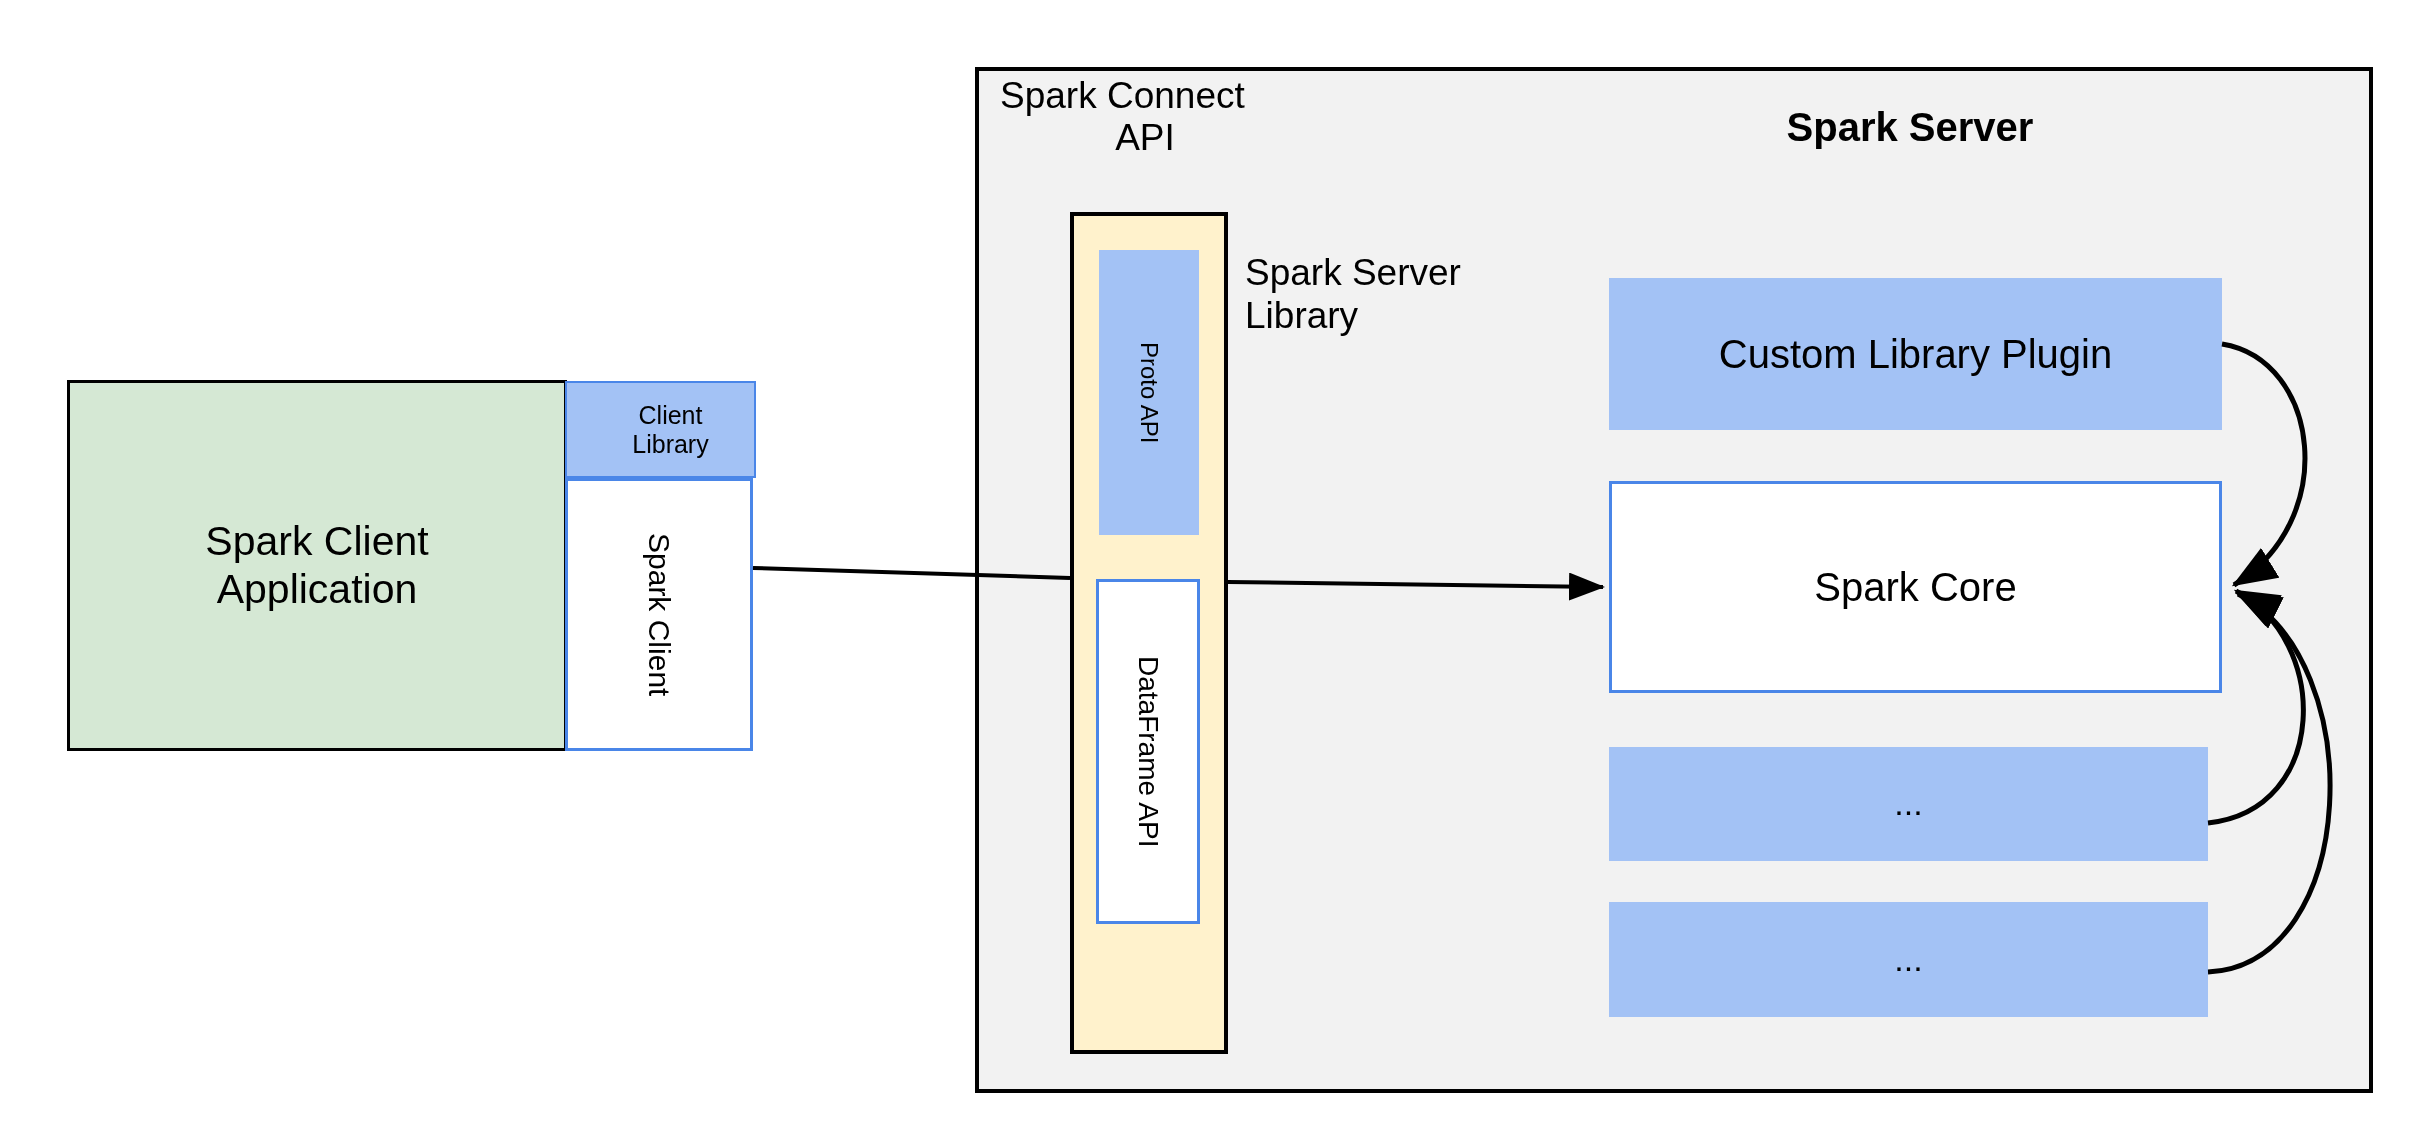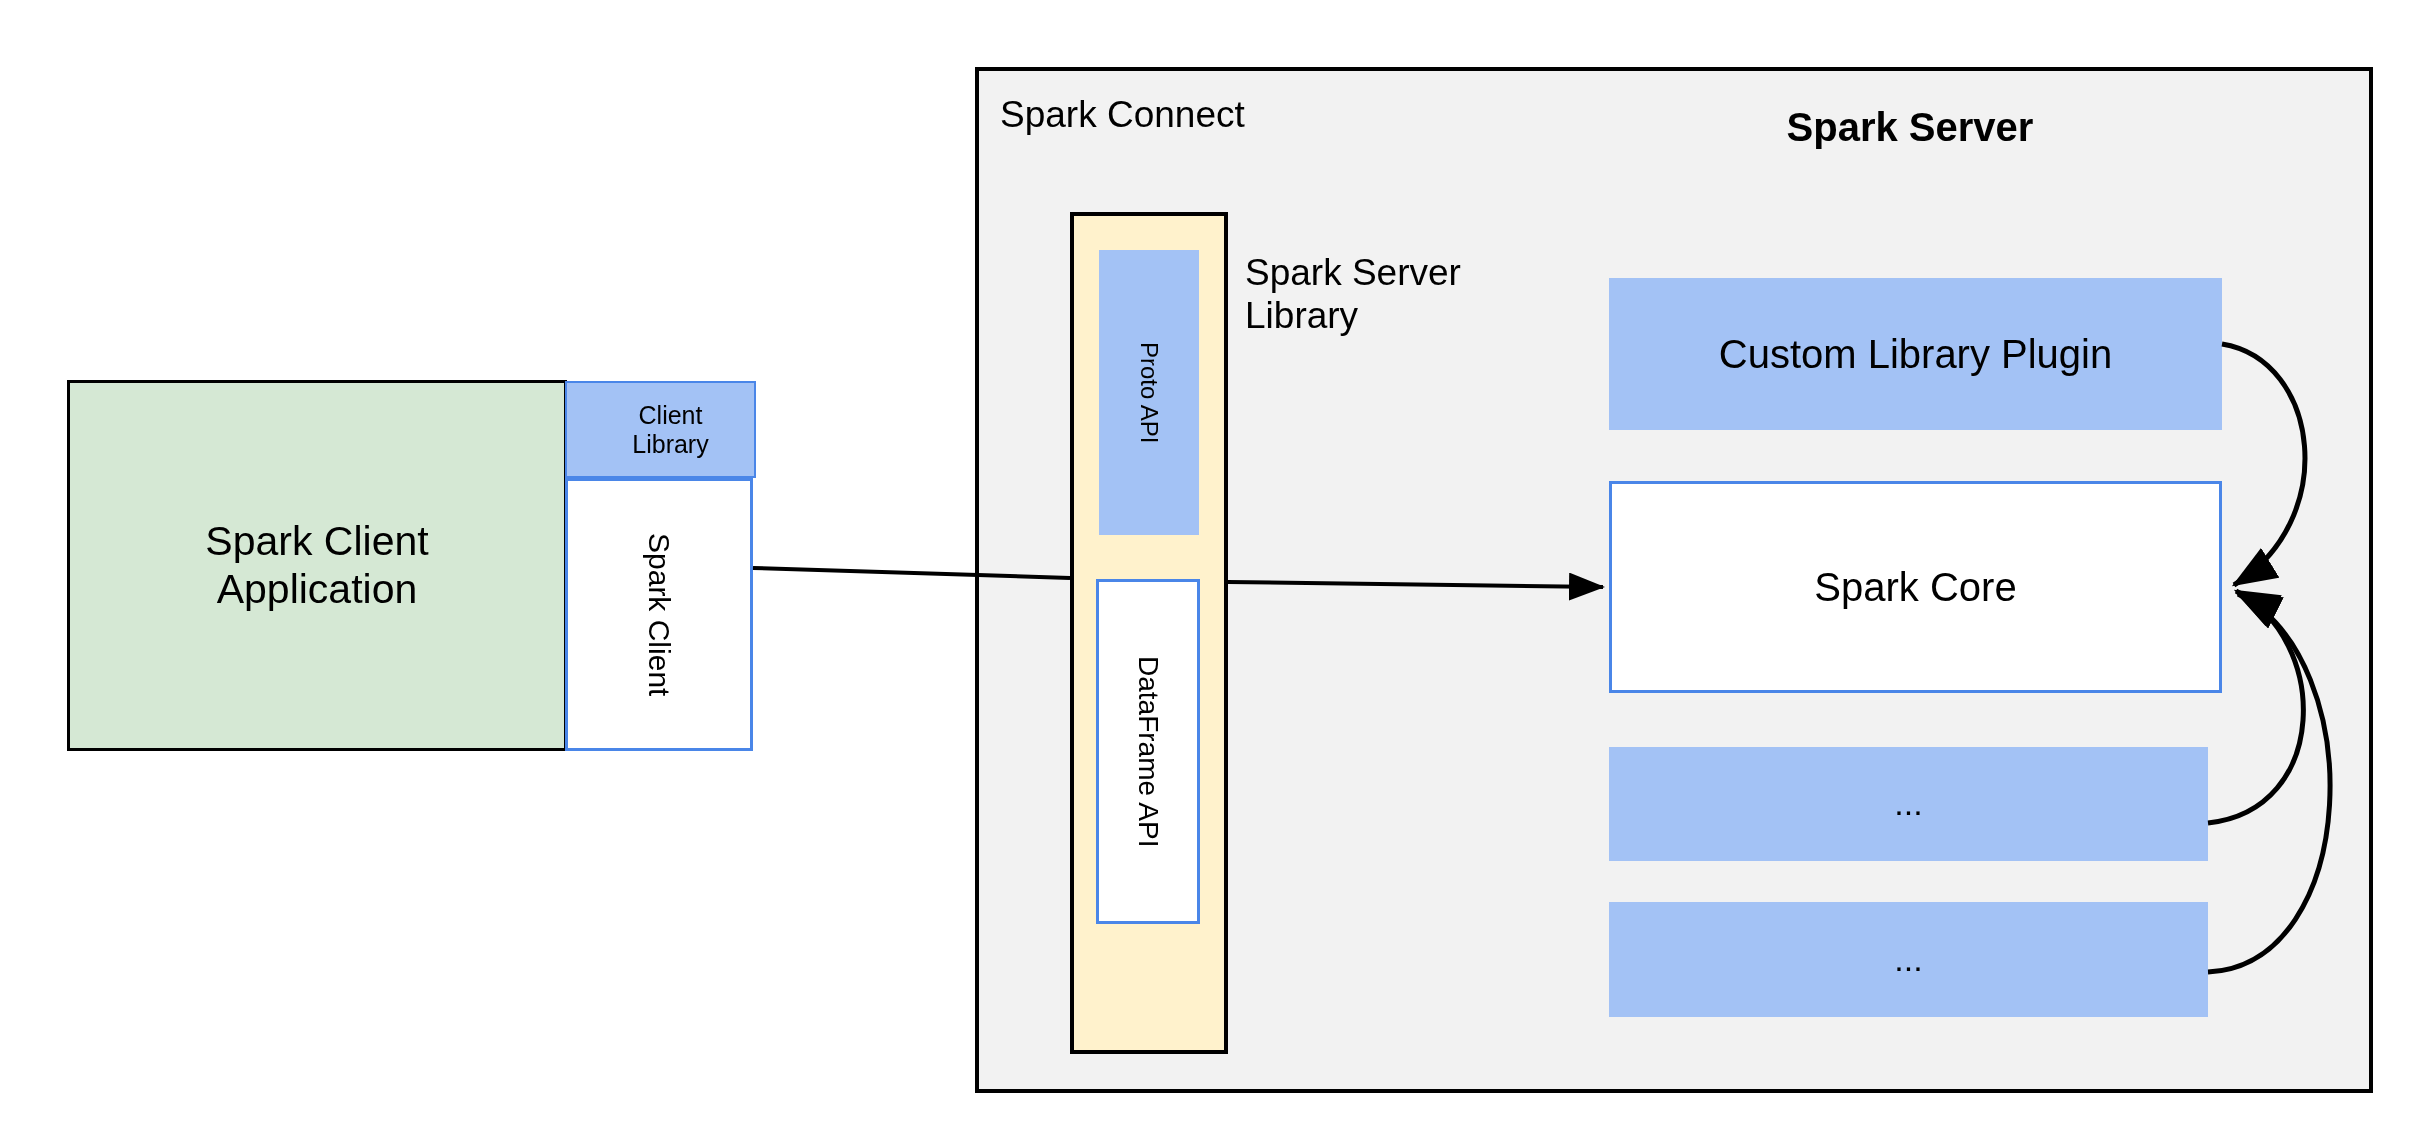--- a/index.html
+++ b/index.html
@@ -63,20 +63,21 @@
     background: #f2f2f2;
     border: 4px solid #000000;
     box-sizing: border-box;
   }
   #spark-connect-api-label {
     left: 1000px; top: 70px;
     width: 290px;  height: 90px;
     font-size: 37px;
     align-items: flex-start;
     flex-direction: column;
+    justify-content: flex-end;
   }
   #spark-connect-api-label .l1 { width:100%; text-align:left; }
   #spark-connect-api-label .l2 { width:100%; text-align:center; }
 
   #server-lib-wrapper {
     left: 1070px; top: 212px;
     width: 158px;  height: 842px;
     background: #fff2cc;
     border: 4px solid #000000;
   }
@@ -161,20 +162,21 @@
   </div>
 
   <div class="box" id="spark-client-box">
     <span class="vert-text">Spark Client</span>
   </div>
 
   <div id="server-panel"></div>
 
   <div class="box" id="spark-connect-api-label">
     <span class="l1">Spark Connect</span>
+    <span class="l2">API</span>
   </div>
 
   <div class="box" id="server-lib-wrapper"></div>
 
   <div class="box" id="proto-api-box">
     <span class="vert-text">Proto API</span>
   </div>
 
   <div class="box" id="dataframe-api-box">
     <span class="vert-text">DataFrame API</span>

